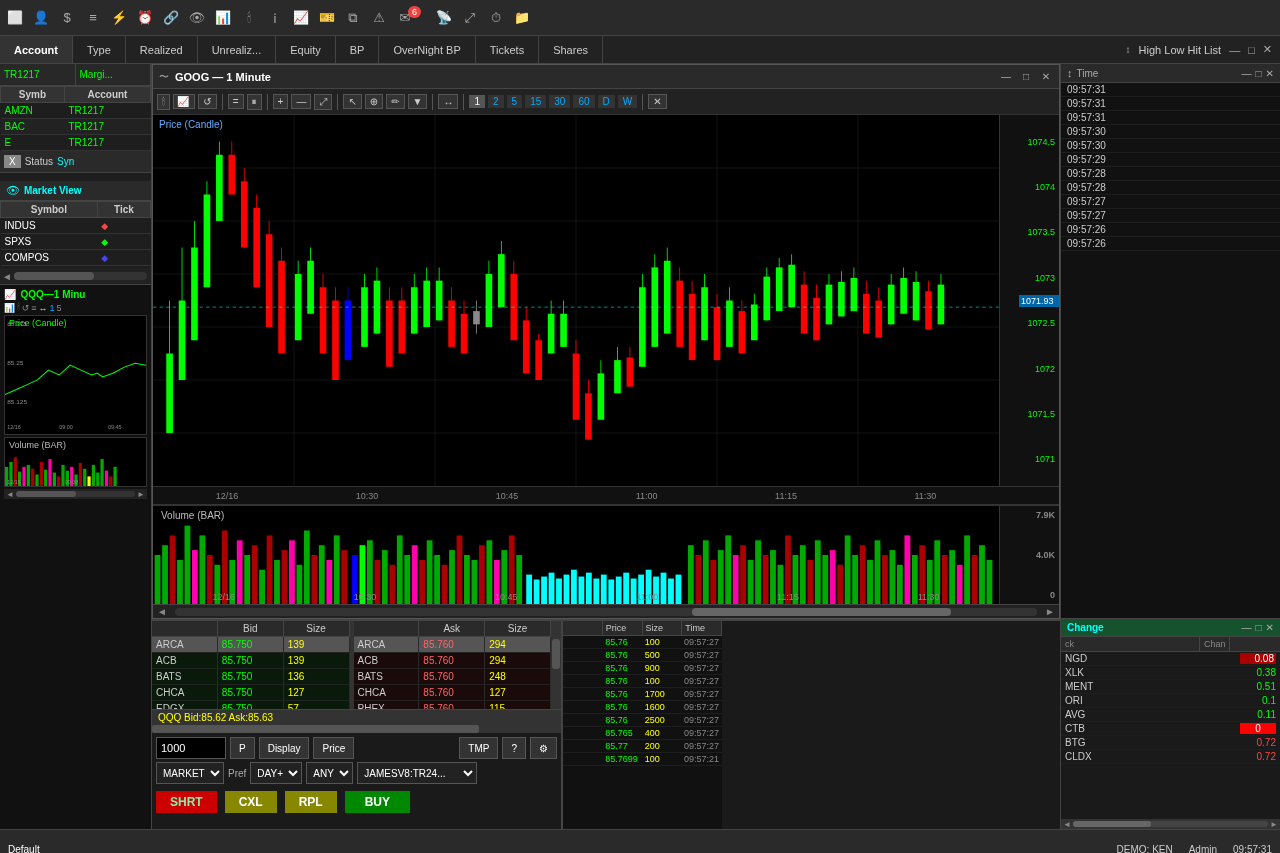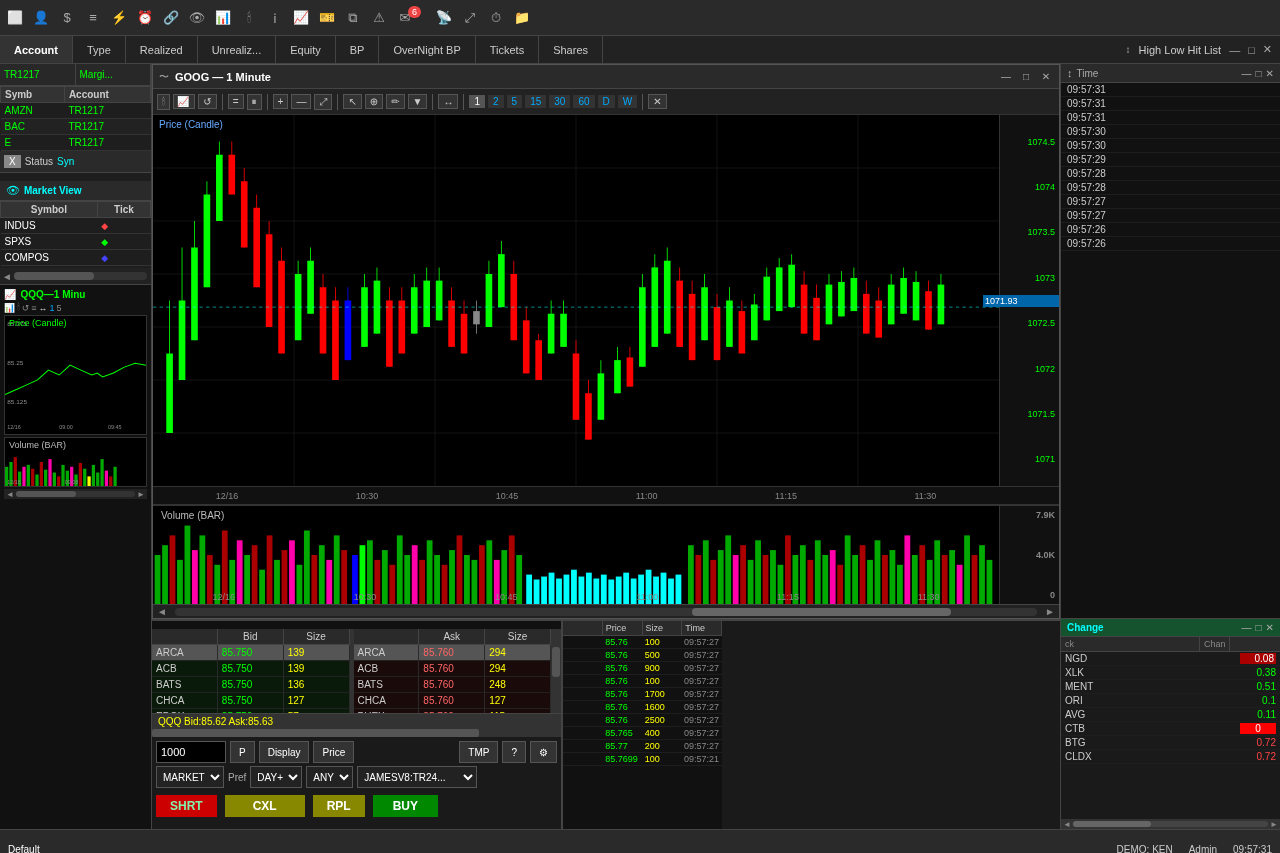--- a/index.html
+++ b/index.html
@@ -105,21 +105,21 @@
     .sym-table {
       width: 100%;
       border-collapse: collapse;
       font-size: 10px;
     }
     .sym-table th {
       background: #333;
       color: #ccc;
       padding: 2px 4px;
       border: 1px solid #444;
-      text-align: left;
+      text-align: center;
     }
     .sym-table td {
       padding: 2px 4px;
       border-bottom: 1px solid #333;
       color: #0f0;
     }
     .sym-table tr:nth-child(odd) td { background: #1e1e1e; }
     .sym-table tr:nth-child(even) td { background: #222; }
 
     
@@ -359,21 +359,20 @@
       background: #111;
       display: flex;
       flex-direction: column;
       border-right: 1px solid #444;
       overflow: hidden;
     }
     .l2-cols {
       display: flex;
       flex: 1;
       overflow: hidden;
-      margin-top: 8px;
     }
     .l2-side {
       flex: 1;
       display: flex;
       flex-direction: column;
       overflow: hidden;
     }
     .l2-side-header {
       display: grid;
       grid-template-columns: 1fr 1fr 1fr;
@@ -446,21 +445,21 @@
     .oe-btn {
       padding: 2px 8px;
       border: 1px solid #555;
       background: #333;
       color: #fff;
       font-size: 10px;
       cursor: pointer;
       height: 22px;
     }
     .btn-shrt { background: #c00; color: #86efac; font-weight: bold; padding: 4px 14px; font-size: 12px; cursor: pointer; border: none; }
-    .btn-cxl { background: #880; color: #fff; font-weight: bold; padding: 4px 28px; font-size: 12px; cursor: pointer; border: none; }
+    .btn-cxl { background: #880; color: #fff; font-weight: bold; padding: 4px 14px; font-size: 12px; cursor: pointer; border: none; }
     .btn-rpl { background: #880; color: #fff; font-weight: bold; padding: 4px 14px; font-size: 12px; cursor: pointer; border: none; }
     .btn-buy { background: #080; color: #fff; font-weight: bold; padding: 4px 20px; font-size: 12px; cursor: pointer; border: none; }
     .oe-label { color: #aaa; font-size: 10px; white-space: nowrap; }
     .hlhl-header {
       background: #2a2a2a;
       padding: 3px 6px;
       border-bottom: 1px solid #444;
       display: flex;
       align-items: center;
       justify-content: space-between;
@@ -964,21 +963,21 @@
             <span>1074.5</span>
             <span>1074</span>
             <span>1073.5</span>
             <span>1073</span>
             <span>1072.5</span>
             <span>1072</span>
             <span>1071.5</span>
             <span>1071</span>
           </div>
 
-          <div style="position:absolute; right:0; top:50%; width:76px; background:#0066aa; color:#fff; font-size:9px; padding:1px 2px; transform:translateY(-50%);">1071.93</div>
+          <div style="position:absolute; right:0; top:50%; width:40px; background:#0066aa; color:#fff; font-size:9px; padding:1px 2px; transform:translateY(-50%);">1071.93</div>
         </div>
 
         <div class="chart-x-axis">
           <div class="x-axis-labels">
             <span>12/16</span>
             <span>10:30</span>
             <span>10:45</span>
             <span>11:00</span>
             <span>11:15</span>
             <span>11:30</span>

